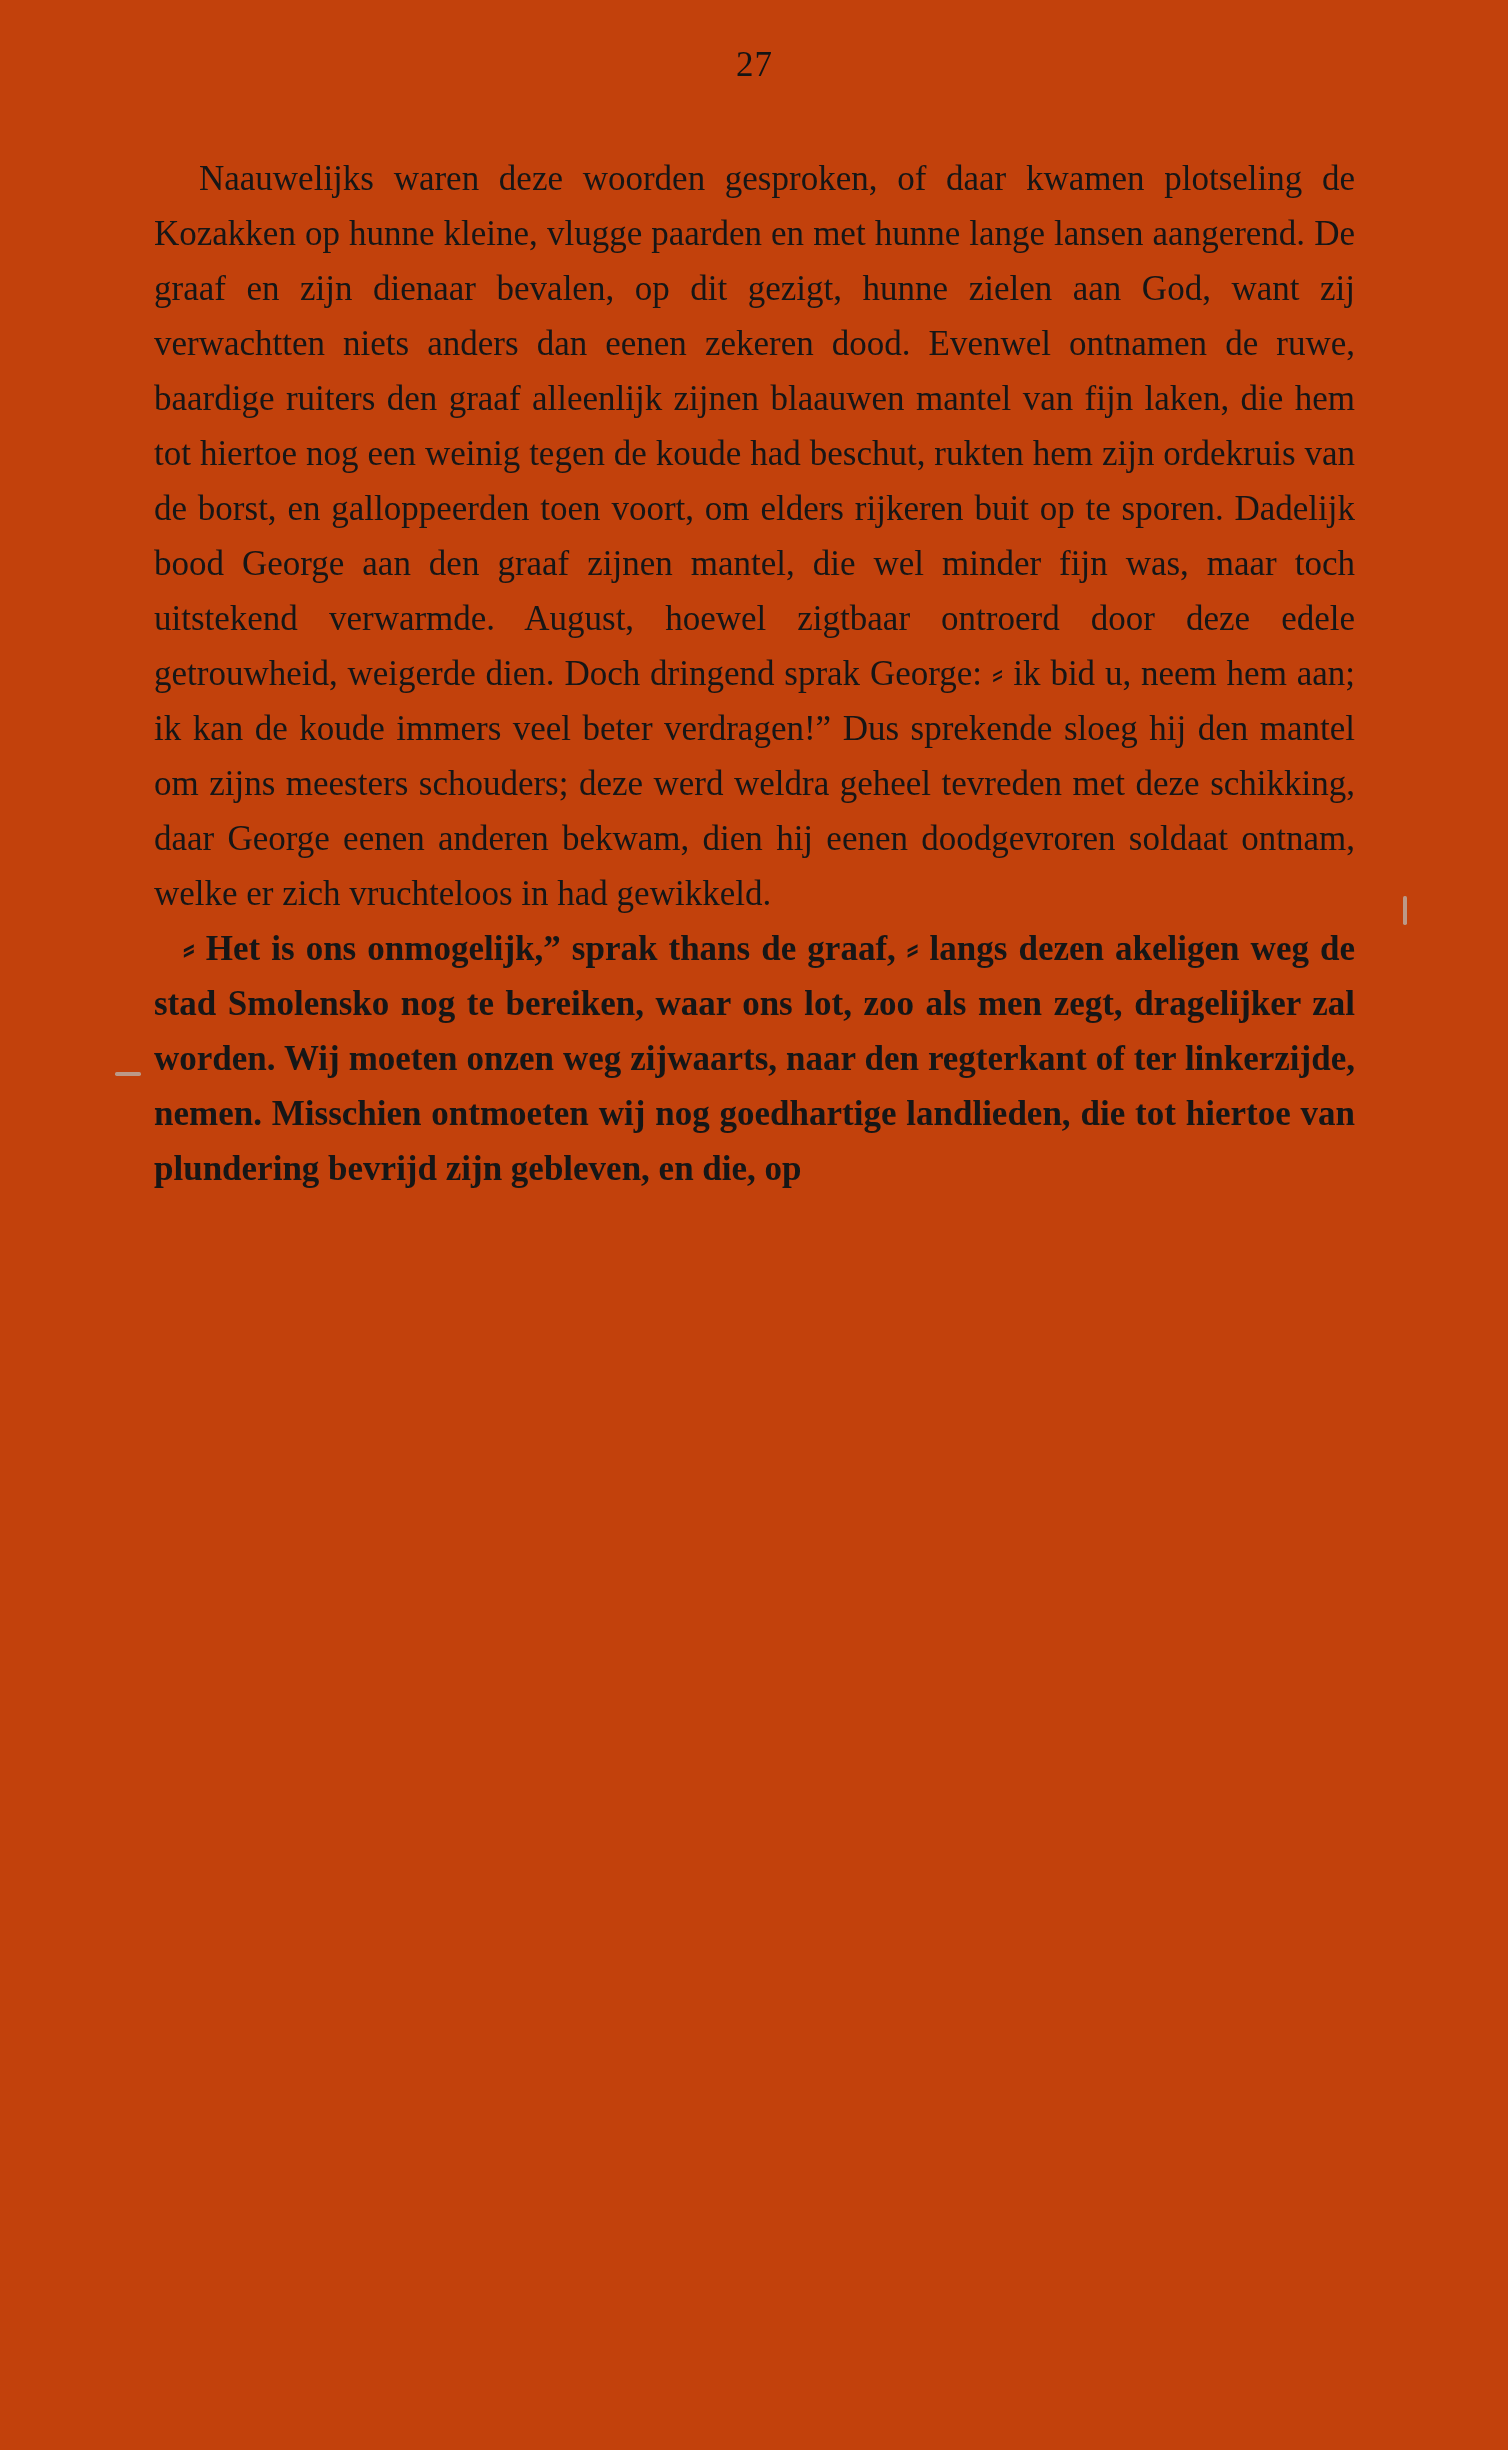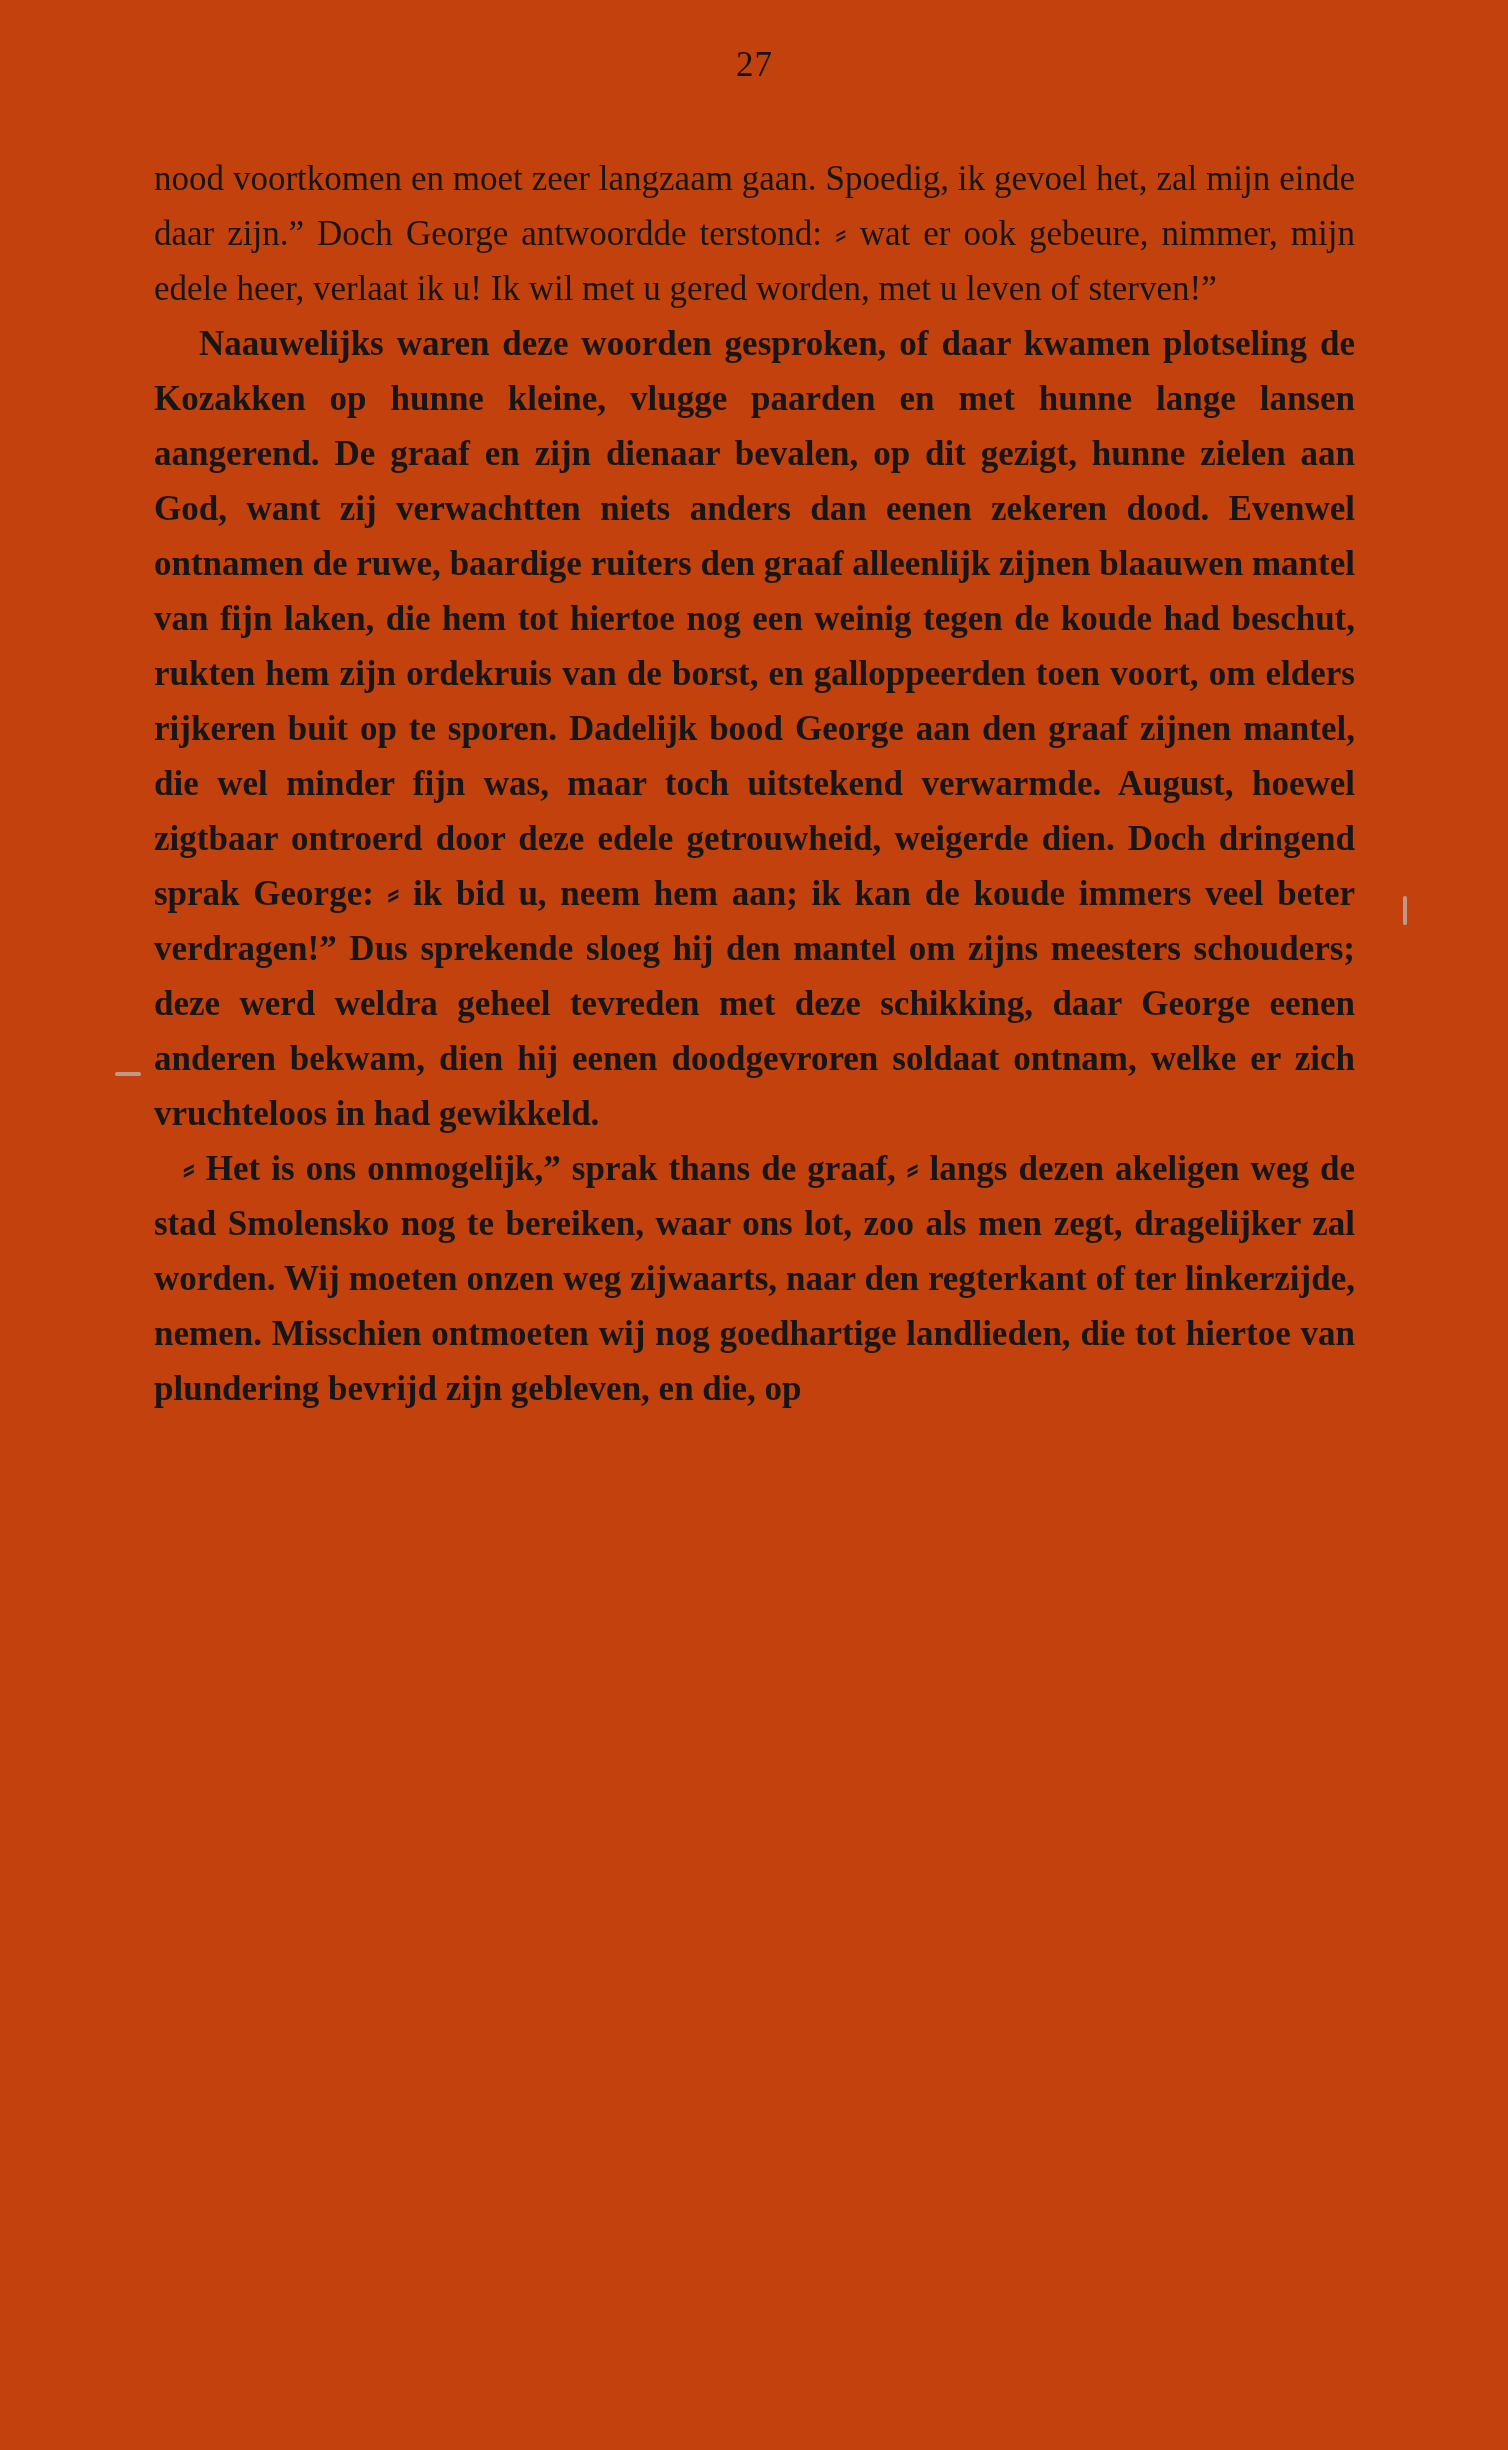--- a/index.html
+++ b/index.html
@@ -70,21 +70,20 @@
   .speck-b { left: 115px; top: 1072px; width: 26px; height: 4.3px; }
 </style>
 </head>
 <body>
 
 <div class="page">
 
   <div class="page-number">27</div>
 
   <div class="body-text">
-    <p class="para">nood voortkomen en moet zeer langzaam gaan. Spoedig, ik gevoel het, zal mijn einde daar zijn.” Doch George antwoordde terstond: ⸗ wat er ook gebeure, nimmer, mijn edele heer, verlaat ik u! Ik wil met u gered worden, met u leven of sterven!”</p>
     <p class="para indent">Naauwelijks waren deze woorden gesproken, of daar kwamen plotseling de Kozakken op hunne kleine, vlugge paarden en met hunne lange lansen aangerend. De graaf en zijn dienaar bevalen, op dit gezigt, hunne zielen aan God, want zij verwachtten niets anders dan eenen zekeren dood. Evenwel ontnamen de ruwe, baardige ruiters den graaf alleenlijk zijnen blaauwen mantel van fijn laken, die hem tot hiertoe nog een weinig tegen de koude had beschut, rukten hem zijn ordekruis van de borst, en galloppeerden toen voort, om elders rijkeren buit op te sporen. Dadelijk bood George aan den graaf zijnen mantel, die wel minder fijn was, maar toch uitstekend verwarmde. August, hoewel zigtbaar ontroerd door deze edele getrouwheid, weigerde dien. Doch dringend sprak George: ⸗ ik bid u, neem hem aan; ik kan de koude immers veel beter verdragen!” Dus sprekende sloeg hij den mantel om zijns meesters schouders; deze werd weldra geheel tevreden met deze schikking, daar George eenen anderen bekwam, dien hij eenen doodgevroren soldaat ontnam, welke er zich vruchteloos in had gewikkeld.</p>
     <p class="para hang">⸗ Het is ons onmogelijk,” sprak thans de graaf, ⸗ langs dezen akeligen weg de stad Smolensko nog te bereiken, waar ons lot, zoo als men zegt, dragelijker zal worden. Wij moeten onzen weg zijwaarts, naar den regterkant of ter linkerzijde, nemen. Misschien ontmoeten wij nog goedhartige landlieden, die tot hiertoe van plundering bevrijd zijn gebleven, en die, op</p>
   </div>
 
   <div class="speck speck-a"></div>
   <div class="speck speck-b"></div>
 
 </div>
 
 

